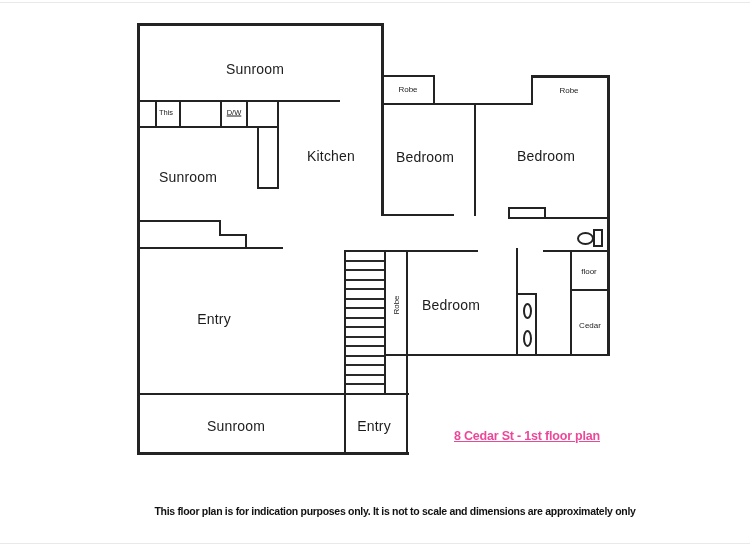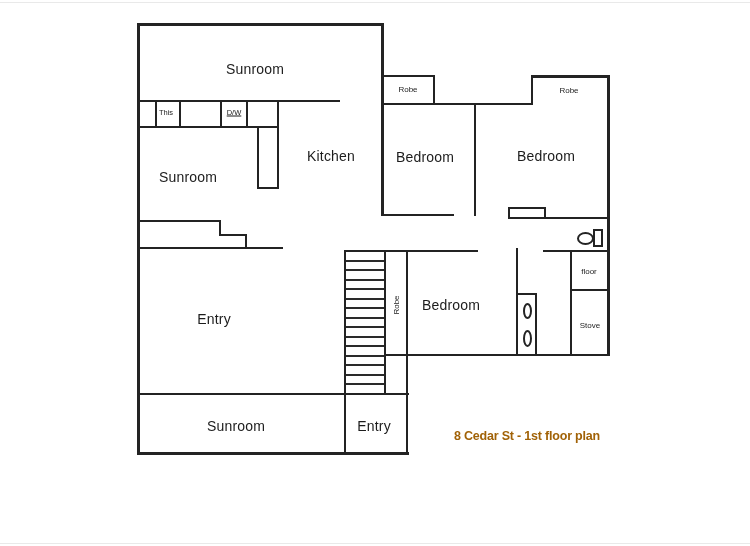--- a/index.html
+++ b/index.html
@@ -10,21 +10,21 @@
   .tread{position:absolute;background:#2a2a2a;height:2px;left:346px;width:38px;}
   .lbl{position:absolute;transform:translate(-50%,-50%);white-space:nowrap;
        font-size:14px;color:#1c1c1c;letter-spacing:.2px;}
   .sm{font-size:8px;letter-spacing:0;}
   .xs{font-size:7.5px;letter-spacing:0;}
   .vert{transform:translate(-50%,-50%) rotate(-90deg);}
   .fx{position:absolute;background:#ffffff;border:2px solid #232323;box-sizing:border-box;}
   .oval{border-radius:50%;}
   .handle{position:absolute;background:#ffffff;border:2px solid #232323;box-sizing:border-box;border-radius:50%;}
   .title{position:absolute;left:427px;top:429px;width:200px;text-align:center;
-         font-size:12.5px;font-weight:bold;letter-spacing:-.2px;color:#a16207;}
+         font-size:12.5px;font-weight:bold;letter-spacing:-.2px;color:#ec4899;text-decoration:underline;}
   .disclaimer{position:absolute;left:40px;top:505px;width:710px;text-align:center;
          font-size:10.5px;font-weight:bold;letter-spacing:-.3px;color:#111;}
 </style>
 </head>
 <body>
 
 <div class="page">
 
   <div class="edge" style="left:0;top:2px;width:750px;height:1px;"></div>
   <div class="edge" style="left:0;top:543px;width:750px;height:1px;"></div>
@@ -104,17 +104,18 @@
     <div class="lbl" style="left:214px;top:319px;">Entry</div>
     <div class="lbl" style="left:236px;top:426px;">Sunroom</div>
     <div class="lbl" style="left:374px;top:426px;">Entry</div>
 
     <div class="lbl xs" style="left:166px;top:112px;">This</div>
     <div class="lbl xs" style="left:234px;top:112px;text-decoration:underline;">D/W</div>
     <div class="lbl sm" style="left:408px;top:89px;">Robe</div>
     <div class="lbl sm" style="left:569px;top:90px;">Robe</div>
     <div class="lbl sm vert" style="left:396px;top:305px;">Robe</div>
     <div class="lbl sm" style="left:589px;top:271px;">floor</div>
-    <div class="lbl sm" style="left:590px;top:325px;">Stove</div>
+    <div class="lbl sm" style="left:590px;top:325px;">Cedar</div>
   </div>
 
   <div class="title">8 Cedar St - 1st floor plan</div>
+  <div class="disclaimer">This floor plan is for indication purposes only. It is not to scale and dimensions are approximately only</div>
 </div>
 
 </body></html>

